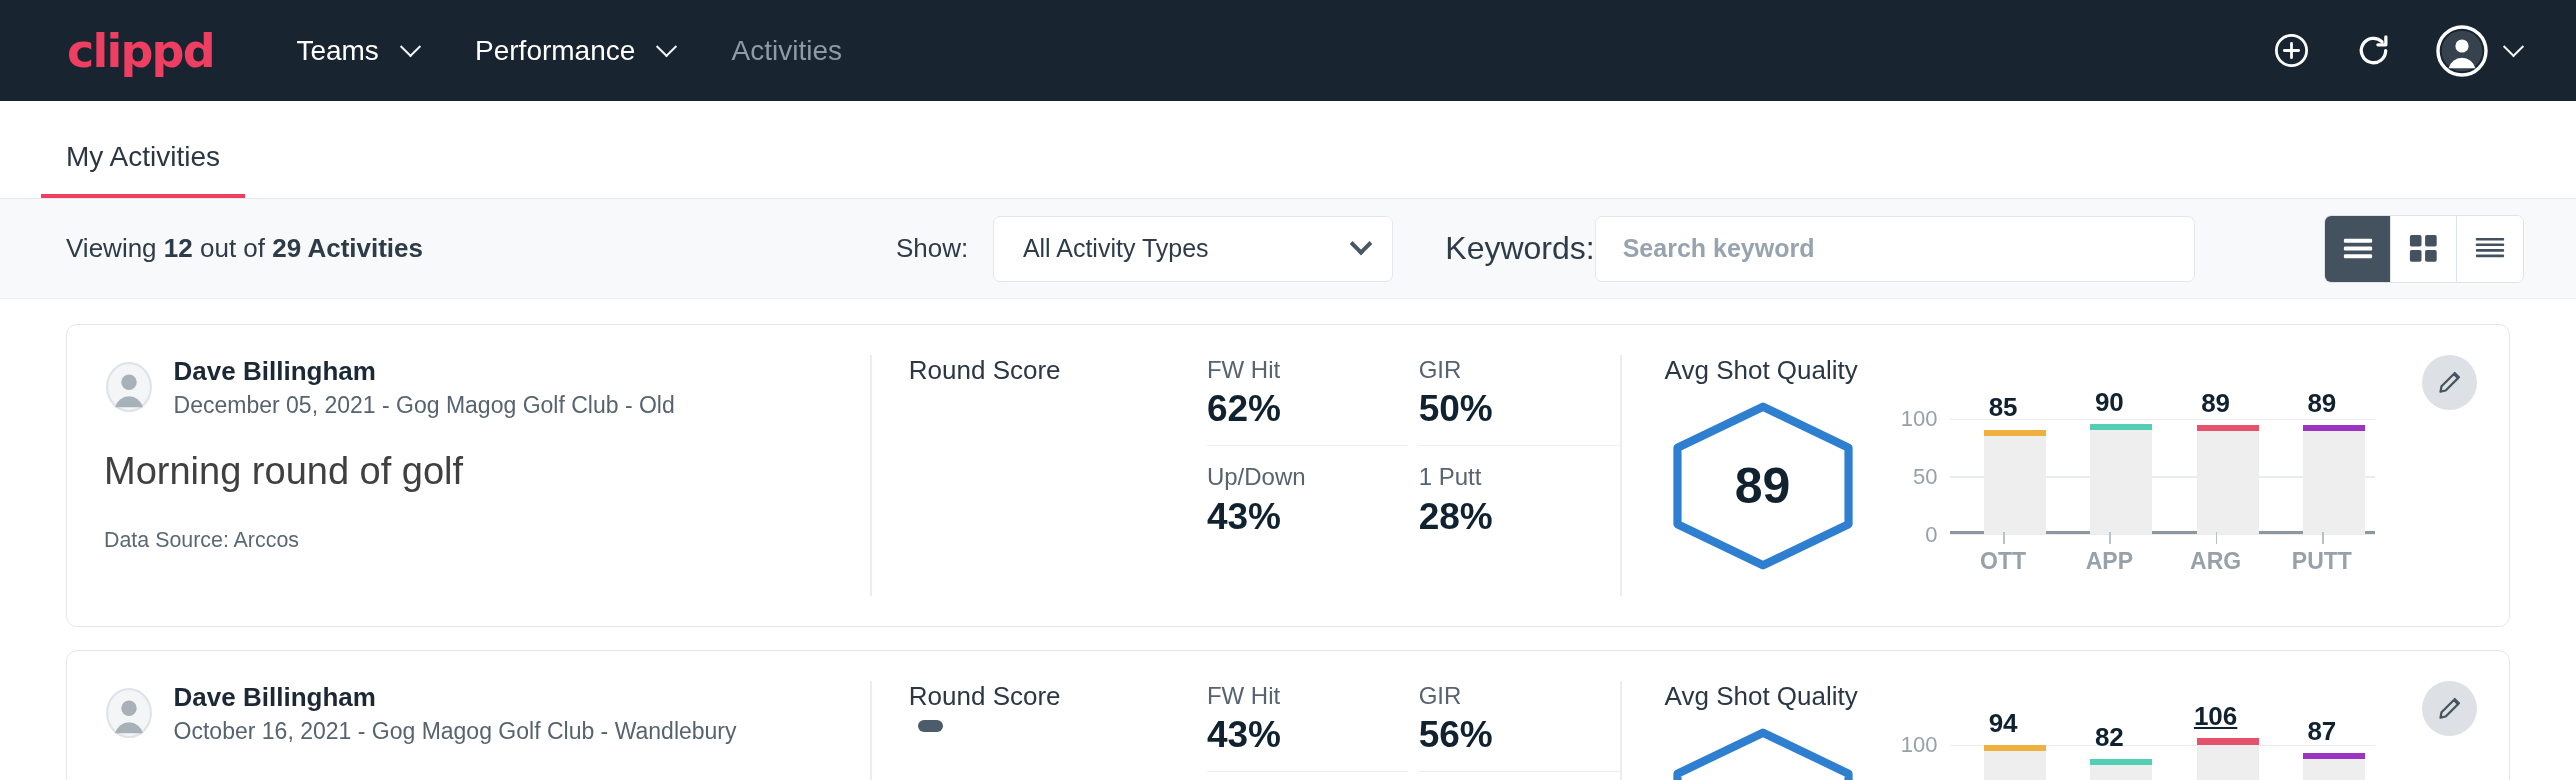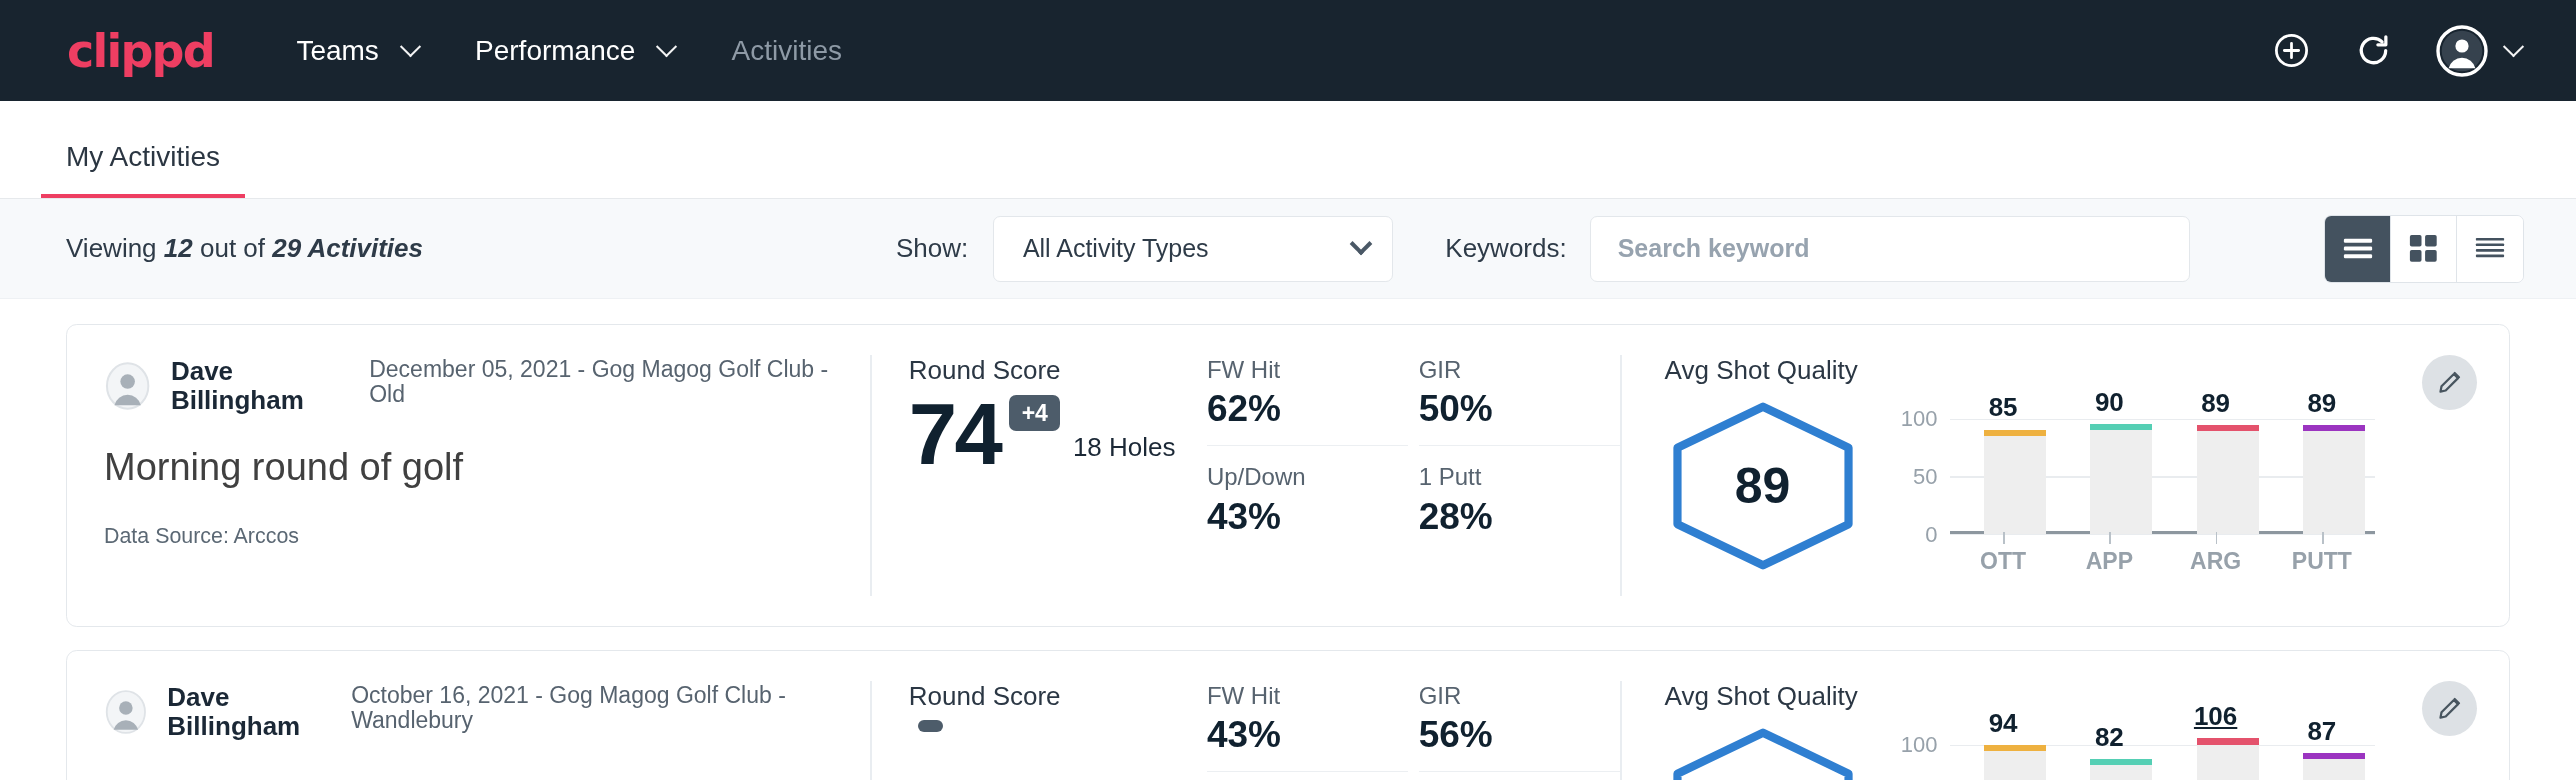--- a/index.html
+++ b/index.html
@@ -79,37 +79,37 @@
   
   .filterbar {
     height: 100px;
     background: #f7f9fb;
     display: flex;
     align-items: center;
     padding: 0 52px 0 66px;
     border-bottom: 0.9px solid #eef1f4;
   }
   .viewing { font-size: 26px; color: #2e3b48; white-space: nowrap; }
-  .viewing b { font-weight: 700; font-style: italic; }
+  .viewing b { font-weight: 700; }
   .show-label {
     font-size: 26px; color: #2e3b48; margin-left: 473px; margin-right: 25px; white-space: nowrap;
   }
   .select-box {
     width: 400px; height: 66px;
     background: #fff; border: 1.8px solid #e3e7eb; border-radius: 7.1px;
     display: flex; align-items: center; justify-content: space-between;
     padding: 0 23px 0 28.6px; cursor: pointer;
   }
   .select-box span { font-size: 25px; color: #2e3b48; }
   .chev-dk {
     width: 16px; height: 16px;
     border-right: 4.5px solid #4a5866; border-bottom: 4.5px solid #4a5866;
     transform: rotate(45deg) translate(-3.6px,-3.6px);
   }
-  .kw-label { font-size: 26px; color: #2e3b48; margin-left: 52px; margin-right: 23px; white-space: nowrap; }
+  .kw-label { font-size: 32px; color: #2e3b48; margin-left: 52px; white-space: nowrap; }
   .kw-input {
     width: 600px; height: 66px;
     background: #fff; border: 1.8px solid #e3e7eb; border-radius: 7.1px;
     padding: 0 27px; font-size: 25px; color: #2e3b48;
     font-family: "Liberation Sans", sans-serif;
     outline: none;
     font-weight: bold;
   }
   .kw-input::placeholder { color: #97a3af; }
   .view-toggle {
@@ -134,21 +134,21 @@
     display: flex;
     align-items: stretch;
     position: relative;
     margin-bottom: 23px;
     min-height: 303px;
   }
   .card-col { padding: 32px 0; }
 
   .col-info { width: 803px; padding-left: 37px; padding-right: 27px; }
   .person { display: flex; align-items: center; gap: 19.6px; }
-  .person-texts { display: flex; flex-direction: row; gap: 7.1px; }
+  .person-texts { display: flex; flex-direction: column; gap: 7.1px; }
   .person-name { font-size: 26px; font-weight: 700; color: #1b2836; line-height: 1.1; }
   .person-sub { font-size: 23px; color: #57636f; line-height: 1.1; }
   .activity-title {
     font-size: 38px; font-weight: 400; color: #404040;
     margin-top: 32px; line-height: 1.15;
   }
   .data-source { font-size: 21.4px; color: #5b6874; margin-top: 34px; }
 
   .divider { width: 1.8px; background: #e9edf1; margin: 30px 0; }
 
@@ -317,25 +317,20 @@
         </div>
       </div>
       <div class="activity-title">Morning round of golf</div>
       <div class="data-source">Data Source: Arccos</div>
     </div>
 
     <div class="divider"></div>
 
     <div class="card-col col-score">
       <div class="sec-label">Round Score</div>
-      <div class="score-row">
-        <div class="score-num">74</div>
-        <div class="score-badge">+4</div>
-        <div class="holes">18 Holes</div>
-      </div>
     </div>
 
     <div class="card-col col-stats">
       <div class="stats-grid">
         <div class="stat-cell top">
           <div class="stat-label">FW Hit</div>
           <div class="stat-value">62%</div>
         </div>
         <div class="stat-cell top">
           <div class="stat-label">GIR</div>

